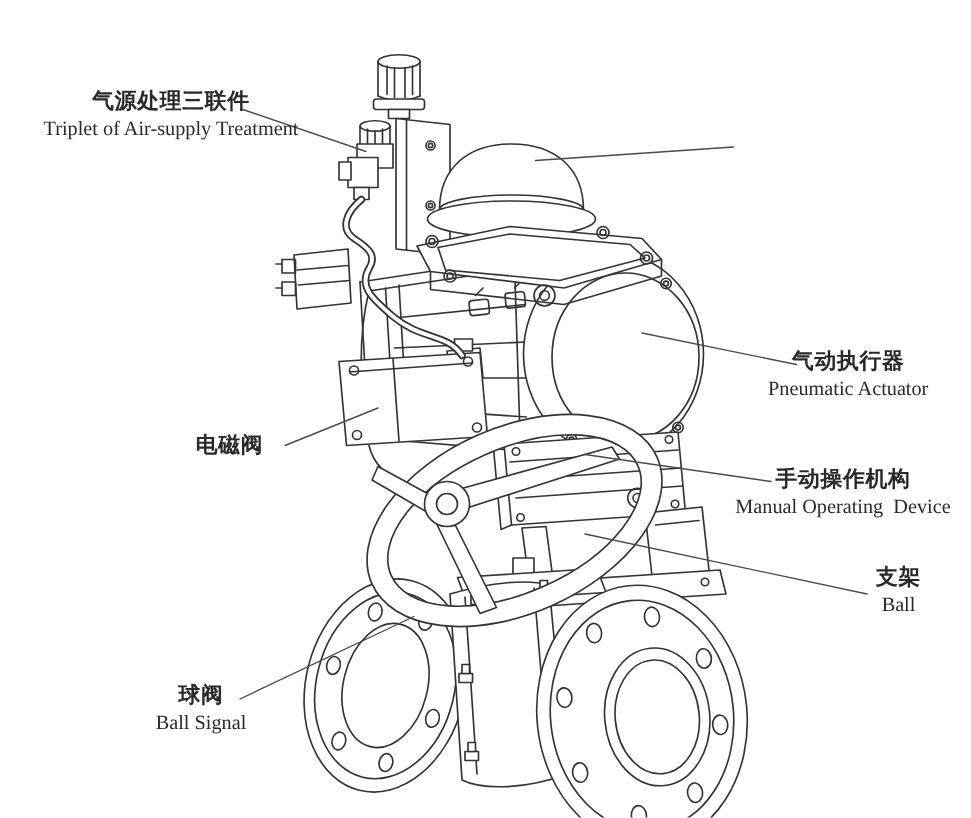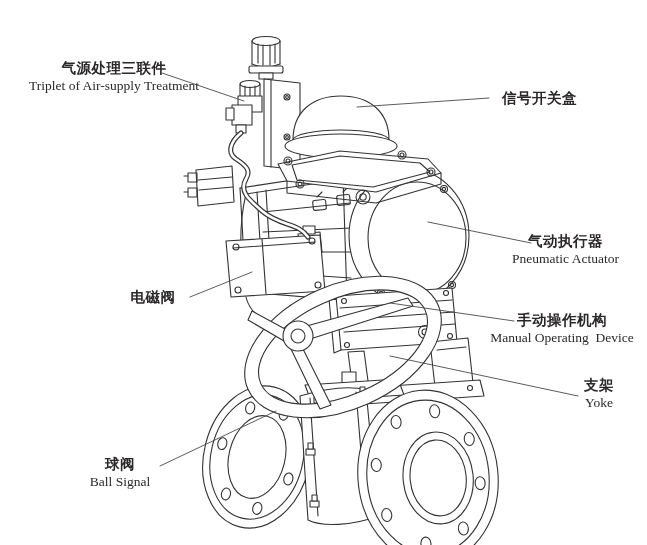--- a/index.html
+++ b/index.html
@@ -232,40 +232,39 @@
       <path d="M160,466 L276,411"></path>
     </g>
   </svg>
 
   <div class="label" style="left:18px;top:60px;width:192px;">
     <span class="zh">气源处理三联件</span>
     <span class="en">Triplet of Air-supply Treatment</span>
   </div>
 
   <div class="label" style="left:452px;top:90px;width:175px;">
-    <span class="zh">信号开关盒</span>
   </div>
 
   <div class="label" style="left:478px;top:233px;width:175px;">
     <span class="zh">气动执行器</span>
     <span class="en">Pneumatic Actuator</span>
   </div>
 
   <div class="label" style="left:65px;top:289px;width:176px;">
     <span class="zh">电磁阀</span>
   </div>
 
   <div class="label" style="left:468px;top:312px;width:188px;">
     <span class="zh">手动操作机构</span>
     <span class="en">Manual Operating  Device</span>
   </div>
 
   <div class="label" style="left:558px;top:377px;width:82px;">
     <span class="zh">支架</span>
-    <span class="en">Yoke</span>
-  </div>
-
-  <div class="label" style="left:40px;top:456px;width:160px;">
+    <span class="en">Ball</span>
+  </div>
+
+  <div class="label" style="left:54px;top:456px;width:160px;">
     <span class="zh">球阀</span>
     <span class="en">Ball Signal</span>
   </div>
 
 </div>
 
 </body></html>

